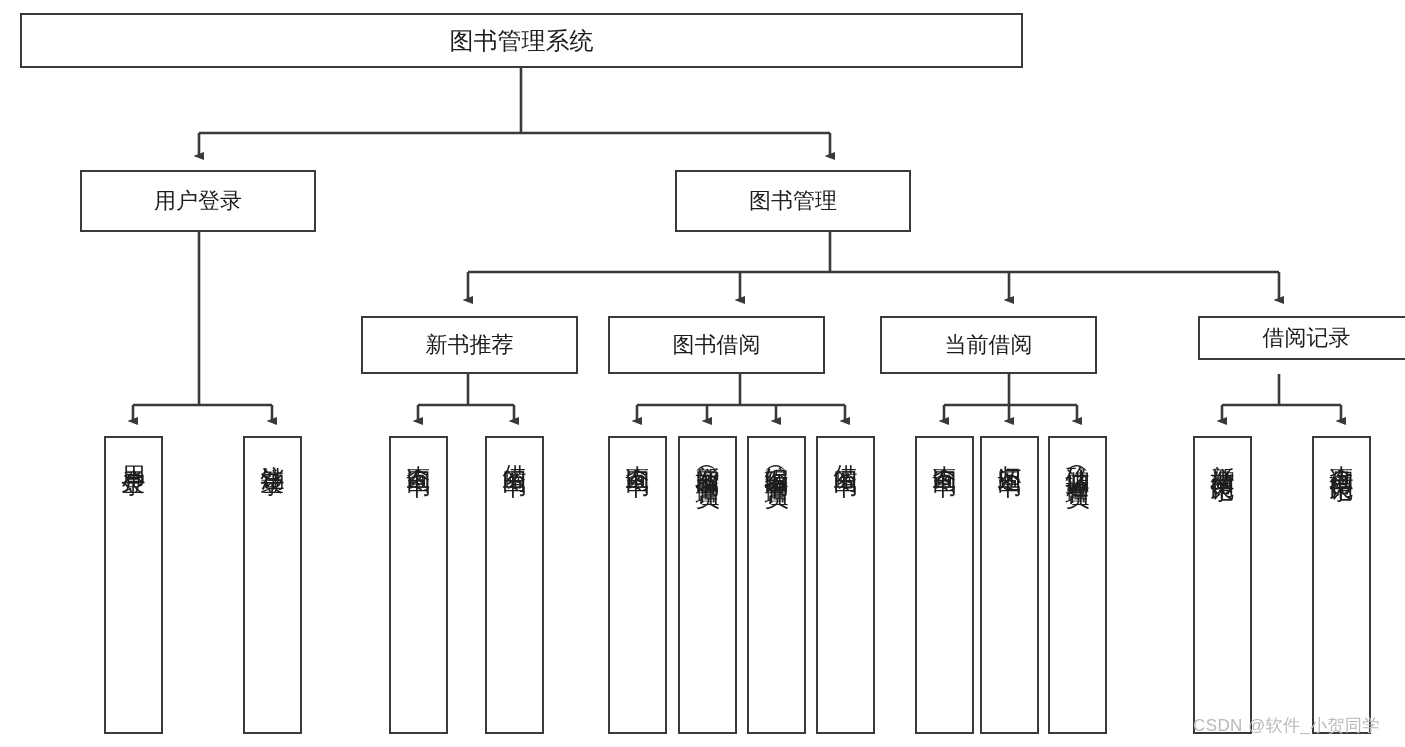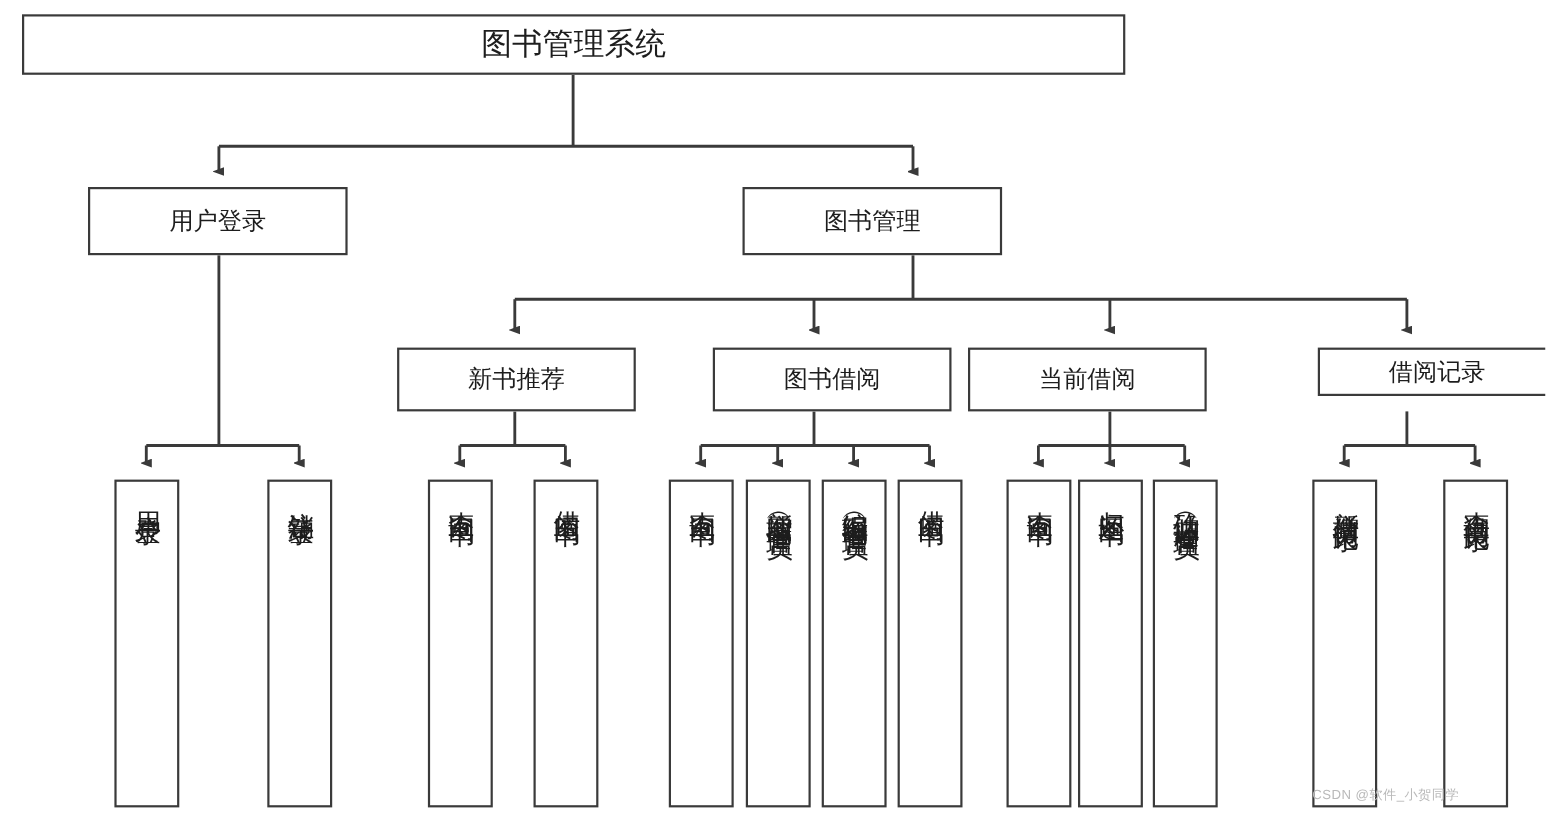--- a/index.html
+++ b/index.html
@@ -39,38 +39,38 @@
   .node .label {
     display: block;
     text-align: center;
     line-height: 1.22;
     white-space: pre;
   }
   .node.h .label {
     font-size: 22px;
   }
   .node.root .label {
-    font-size: 28px;
+    font-size: 24px;
   }
   .node.v {
     align-items: flex-start;
     padding-top: 8px;
   }
   .node.v .label {
     writing-mode: vertical-rl;
     text-orientation: upright;
     font-size: 24px;
     letter-spacing: 3px;
     line-height: 1;
   }
   .watermark {
     position: absolute;
     left: 1193px;
     top: 714px;
-    font-size: 12px;
+    font-size: 17px;
     color: #b9b9b9;
     letter-spacing: 0.4px;
     white-space: nowrap;
     z-index: 5;
   }
 </style>
 </head>
 <body>
 
 <div id="canvas">
@@ -132,21 +132,21 @@
   <div class="node h" style="left:80px; top:170px; width:236px; height:62px;">
     <span class="label">用户登录</span>
   </div>
   <div class="node h" style="left:675px; top:170px; width:236px; height:62px;">
     <span class="label">图书管理</span>
   </div>
 
   <div class="node h" style="left:361px; top:316px; width:217px; height:58px;">
     <span class="label">新书推荐</span>
   </div>
-  <div class="node h" style="left:648px; top:316px; width:217px; height:58px;">
+  <div class="node h" style="left:608px; top:316px; width:217px; height:58px;">
     <span class="label">图书借阅</span>
   </div>
   <div class="node h" style="left:880px; top:316px; width:217px; height:58px;">
     <span class="label">当前借阅</span>
   </div>
   <div class="node h" style="left:1198px; top:316px; width:217px; height:44px;">
     <span class="label">借阅记录</span>
   </div>
 
   <div class="node v" style="left:104px; top:436px; width:59px; height:298px;">

